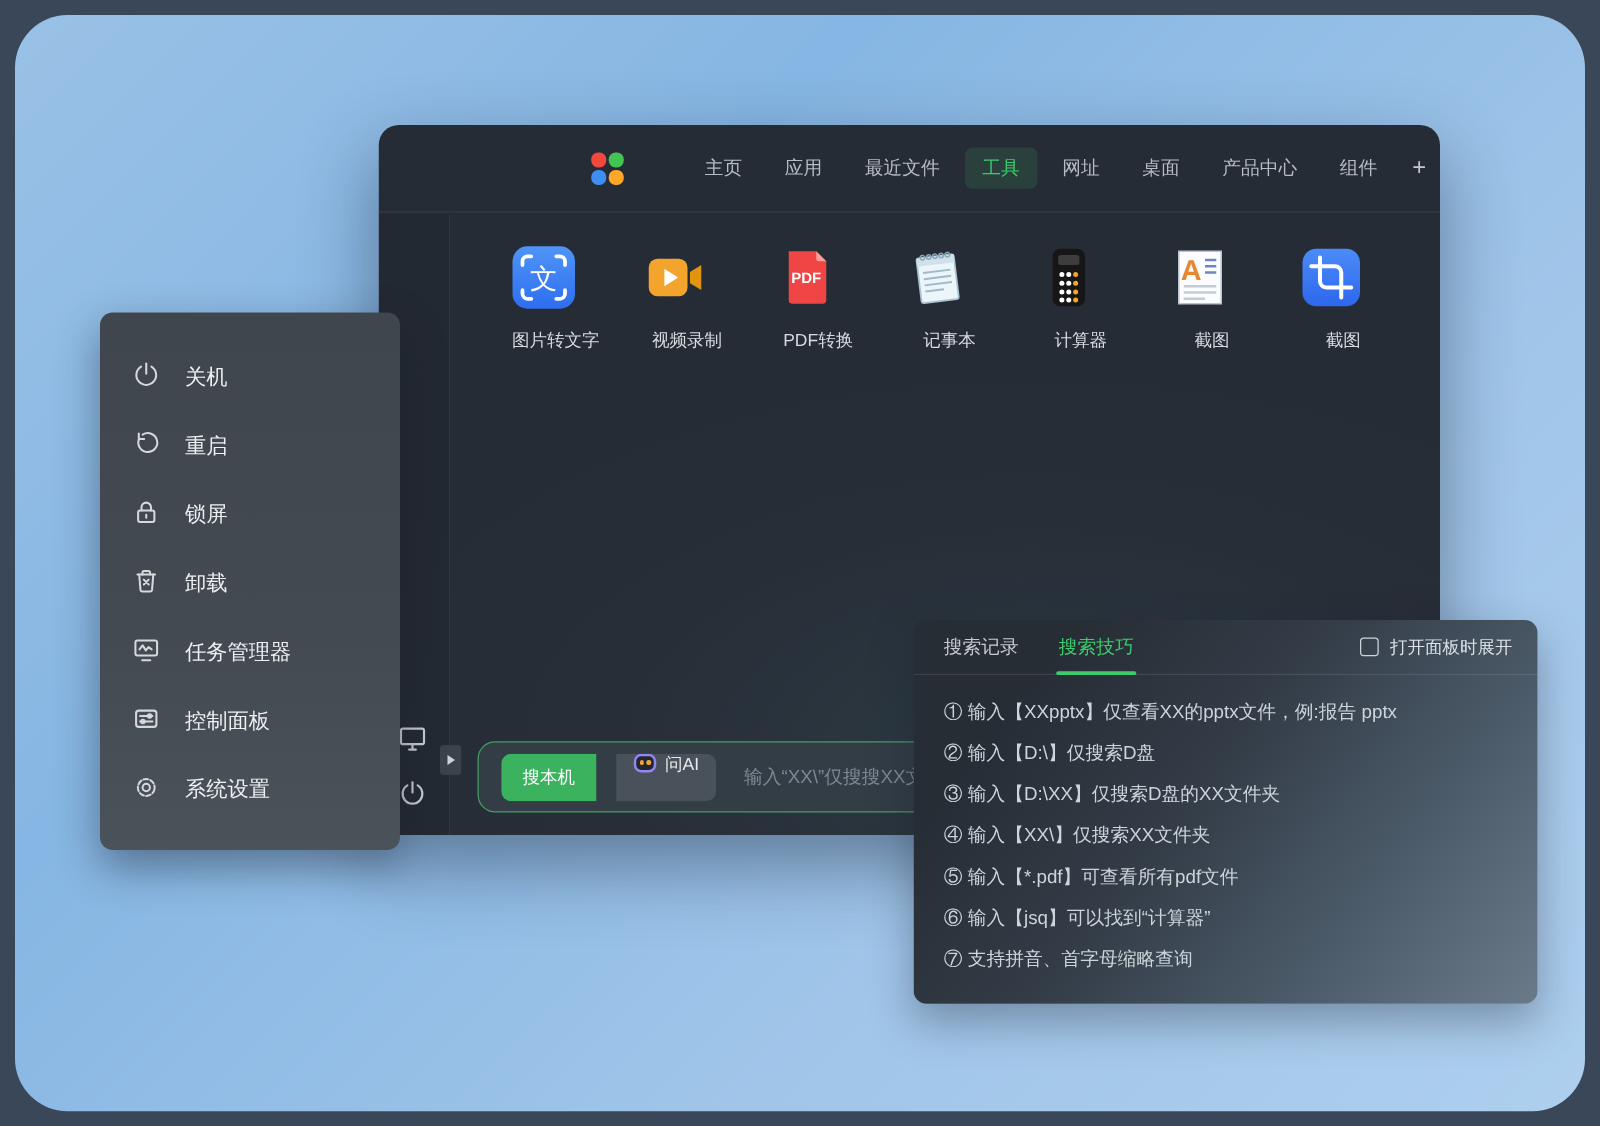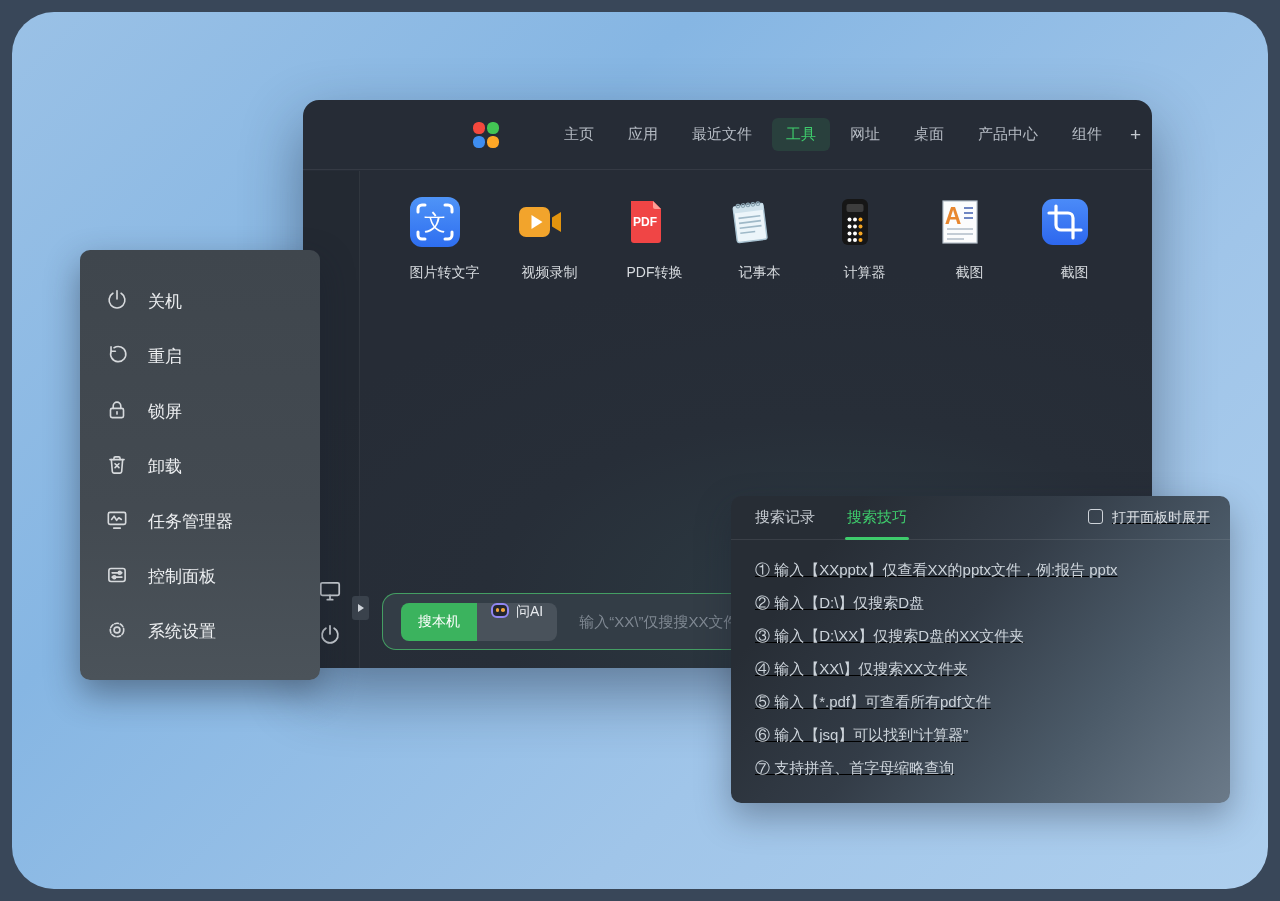--- a/index.html
+++ b/index.html
@@ -64,21 +64,21 @@
   .tool-cell { width:105px; display:flex; flex-direction:column; align-items:center; margin-bottom:40px; }
   .tool-icon { width:52px; height:52px; }
   .tool-label { margin-top:16px; font-size:14px; color:#d7dbdf; white-space:nowrap;padding-left:20px; }
   
   .search-panel {
     position:absolute; left:79px; top:493px; width:748px; height:57px;
     border-radius:14px; background:#333d46;
     border:1.5px solid rgba(72,175,104,.85);
     display:flex; align-items:center; padding:0 18px;
   }
-  .seg { display:flex; height:38px; border-radius:8px; overflow:hidden; flex-shrink:0; }
+  .seg { display:flex; height:38px; border-radius:8px; overflow:hidden; flex-shrink:0;gap:16px; }
   .seg .seg-local {
     background:#3bb35e; color:#fff; font-size:14px;
     display:flex; align-items:center; padding:0 17px;
   }
   .seg .seg-ai {
     background:#49525b; color:#e7eaee; font-size:14px;
     display:flex; align-items:flex-start; gap:7px; padding:0 14px;
   }
   .robot { width:18px; height:15px; border:2px solid #9187f3; border-radius:6px;
     background:#23262e; position:relative; }
@@ -112,24 +112,24 @@
   }
   .tips-header {
     height:44px; display:flex; align-items:center; padding:0 20px 0 24px;
     border-bottom:1px solid rgba(255,255,255,.09);
   }
   .tips-tab { font-size:15px; color:#c5cad0; margin-right:32px; position:relative;
     height:44px; display:flex; align-items:center; }
   .tips-tab.active { color:#3ecb6c; }
   .tips-tab.active::after { content:""; position:absolute; left:-2px; right:-2px; bottom:0;
     height:3px; border-radius:2px; background:#3ecb6c; }
-  .tips-expand { margin-left:auto; display:flex; gap:9px;text-decoration:underline; }
+  .tips-expand { margin-left:auto; display:flex; align-items:center; gap:9px; }
   .checkbox { width:15px; height:15px; border:1.6px solid #ced3d9; border-radius:3px; }
   .tips-expand span { font-size:14px; color:#dde1e6; }
-  .tips-list { padding:13px 24px 0 24px;text-decoration:underline; }
+  .tips-list { padding:13px 24px 0 24px; }
   .tip-row { font-size:15px; color:#cdd4db; line-height:33px; white-space:nowrap; }
   svg text { font-family:"Liberation Sans",sans-serif; }
 </style>
 </head>
 <body>
 
 <div class="desktop"></div>
 
 <div class="main-window">
 

